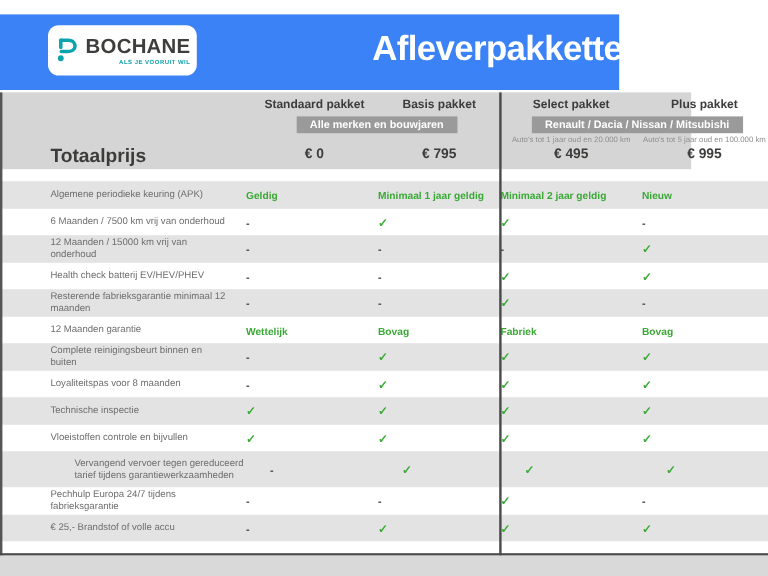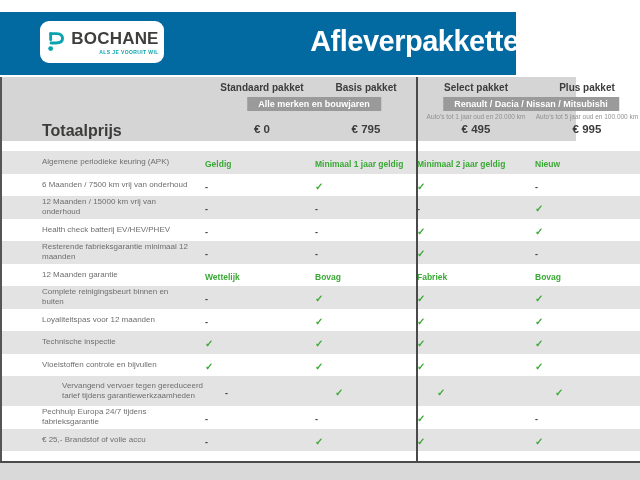--- a/index.html
+++ b/index.html
@@ -2,21 +2,21 @@
 <html><head>
 <meta charset="utf-8">
 <style>
   html,body{margin:0;padding:0;}
   body{
     width:640px;height:480px;position:relative;overflow:hidden;
     background:#ffffff;
     font-family:"Liberation Sans", sans-serif;
   }
   
-  .topbar{position:absolute;left:0;top:12px;width:516px;height:63px;background:#0369a1;}
+  .topbar{position:absolute;left:0;top:12px;width:516px;height:63px;background:#3b82f6;}
   .logo-box{
     position:absolute;left:40px;top:9px;width:124px;height:42px;background:#fff;
     border-radius:9px;display:flex;align-items:center;justify-content:center;gap:5px;
   }
   .logo-icon svg{display:block;}
   .logo-text{display:flex;flex-direction:column;}
   .logo-name{font-size:17px;font-weight:bold;color:#3e3e3d;line-height:1;letter-spacing:.2px;}
   .logo-tagline{font-size:5px;font-weight:bold;color:#0ba3ae;text-align:right;letter-spacing:.4px;margin-top:2px;}
   .page-title{
     position:absolute;left:423px;top:13px;transform:translateX(-50%);
@@ -132,21 +132,21 @@
       <div class="fcell"><span class="gtext">Bovag</span></div>
     </div>
     <div class="frow gray">
       <div class="flabel">Complete reinigingsbeurt binnen en buiten</div>
       <div class="fcell"><span class="dash">-</span></div>
       <div class="fcell"><span class="check">✓</span></div>
       <div class="fcell"><span class="check">✓</span></div>
       <div class="fcell"><span class="check">✓</span></div>
     </div>
     <div class="frow white">
-      <div class="flabel">Loyaliteitspas voor 12 maanden</div>
+      <div class="flabel">Loyaliteitspas voor 8 maanden</div>
       <div class="fcell"><span class="dash">-</span></div>
       <div class="fcell"><span class="check">✓</span></div>
       <div class="fcell"><span class="check">✓</span></div>
       <div class="fcell"><span class="check">✓</span></div>
     </div>
     <div class="frow gray">
       <div class="flabel">Technische inspectie</div>
       <div class="fcell"><span class="check">✓</span></div>
       <div class="fcell"><span class="check">✓</span></div>
       <div class="fcell"><span class="check">✓</span></div>

